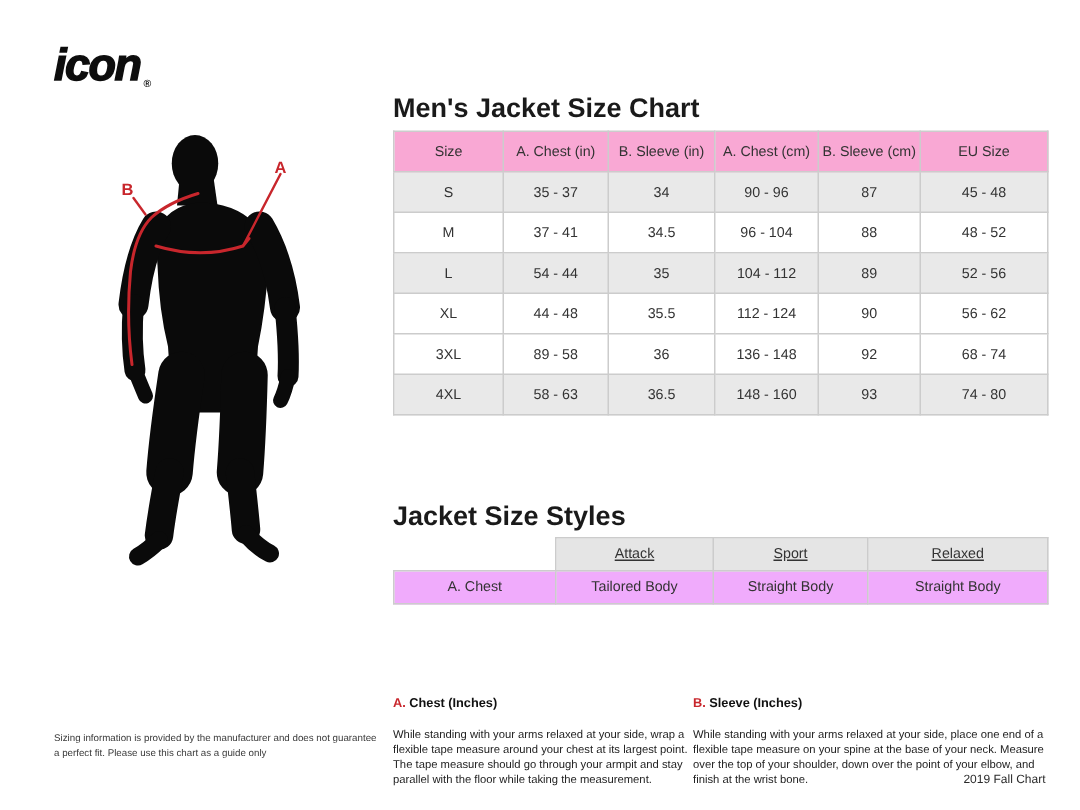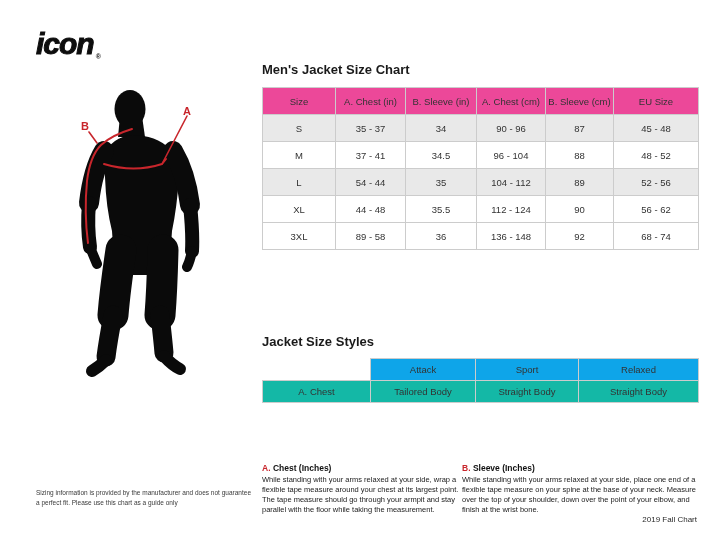--- a/index.html
+++ b/index.html
@@ -26,53 +26,53 @@
     -webkit-text-stroke: 0;
   }
 
   
   #figure { position: absolute; left: 52px; top: 85px; }
   .fig-label { font-family: "Liberation Sans", sans-serif; font-size: 11px; font-weight: bold; fill: #c8262c; }
 
   
   .section-title {
     position: absolute; margin: 0;
-    font-size: 13px; font-weight: bold; color: #1a1a1a;
+    font-size: 18px; font-weight: bold; color: #1a1a1a;
     white-space: nowrap;
   }
   #title-main   { left: 262px; top: 62px; }
   #title-styles { left: 262px; top: 334px; }
   #title-fitment{ left: 262px; top: 443px; font-size: 13px; }
 
   
   table {
     position: absolute; border-collapse: collapse; table-layout: fixed;
     background: #fff;
   }
   #size-table   { left: 262px; top: 87px;  width: 436px; }
   #styles-table { left: 262px; top: 358px; width: 436px; }
   #size-table th, #size-table td,
   #styles-table th, #styles-table td {
     border: 1px solid #cccccc;
     font-size: 9.5px; font-weight: normal; color: #333;
     text-align: center; vertical-align: middle; padding: 0;
   }
-  #size-table th { background: #ec4899; height: 27px; }
+  #size-table th { background: #f9a8d4; height: 27px; }
   #size-table td { height: 27px; }
   #size-table tr.stripe td { background: #e9e9e9; }
-  #styles-table th { background: #0ea5e9; height: 22px; }
+  #styles-table th { background: #e5e5e5; height: 22px; text-decoration: underline; }
   #styles-table td { height: 22px; }
-  #styles-table tr.stripe td { background: #14b8a6; }
+  #styles-table tr.stripe td { background: #f0abfc; }
   #styles-table .blank { border: none; background: transparent; }
 
   
   .fit-col { position: absolute; top: 463px; }
   #fit-chest  { left: 262px; width: 197px; }
   #fit-sleeve { left: 462px; width: 238px; }
-  .fit-label { font-size: 8.5px; font-weight: bold; color: #111; margin-bottom: 2px; }
+  .fit-label { font-size: 8.5px; font-weight: bold; color: #111; margin-bottom: 12px; }
   .fit-prefix { color: #c8262c; }
   .fit-text { font-size: 7.5px; line-height: 10px; color: #222; }
 
   
   #disclaimer {
     position: absolute; left: 36px; top: 488px; width: 216px;
     font-size: 6.5px; line-height: 1.55; color: #3a3a3a;
   }
   #chart-version {
     position: absolute; right: 23px; top: 515px;
@@ -171,20 +171,28 @@
         <td>56 - 62</td>
       </tr>
       <tr>
         <td>3XL</td>
         <td>89 - 58</td>
         <td>36</td>
         <td>136 - 148</td>
         <td>92</td>
         <td>68 - 74</td>
       </tr>
+      <tr class="stripe">
+        <td>4XL</td>
+        <td>58 - 63</td>
+        <td>36.5</td>
+        <td>148 - 160</td>
+        <td>93</td>
+        <td>74 - 80</td>
+      </tr>
     </tbody>
   </table>
 
   <h2 class="section-title" id="title-styles">Jacket Size Styles</h2>
 
   <table id="styles-table">
     <colgroup>
         <col style="width:108px">
         <col style="width:105px">
         <col style="width:103px">

